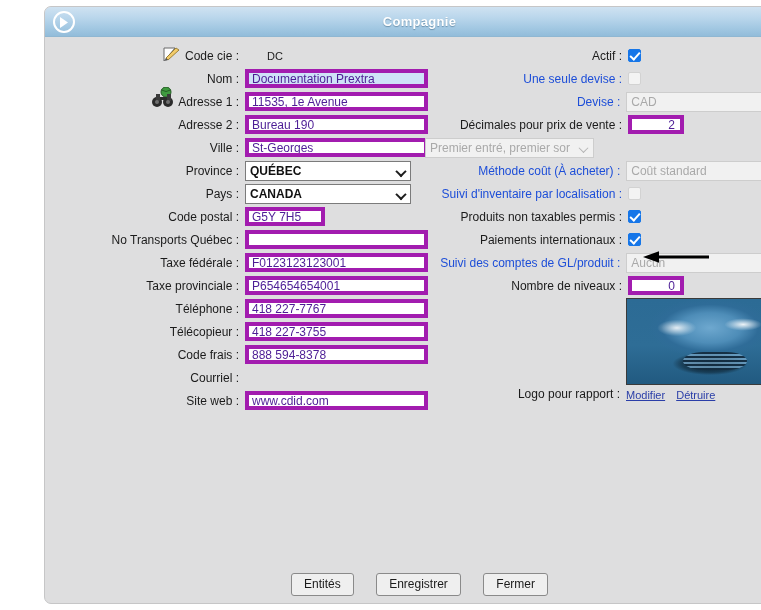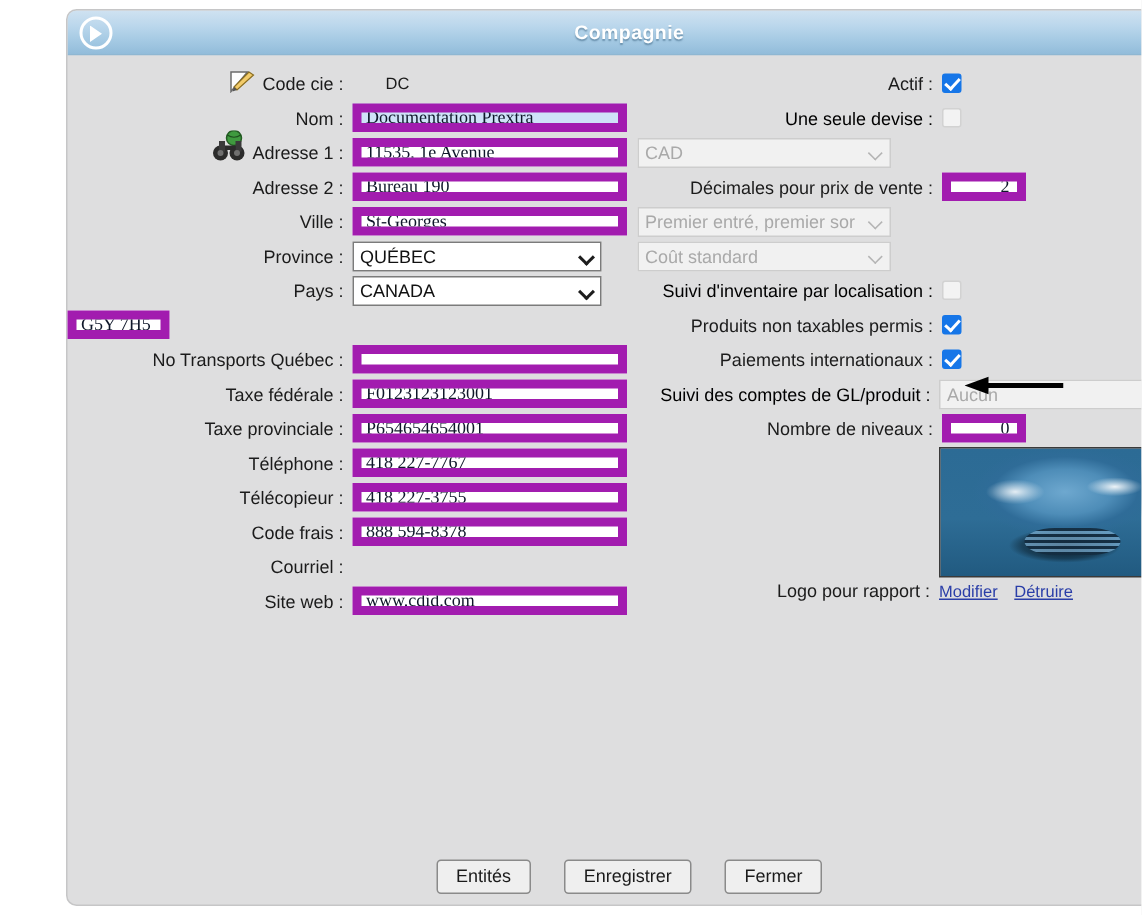--- a/index.html
+++ b/index.html
@@ -68,58 +68,58 @@
   .form-area {
     position: absolute;
     left: 0; top: 30px;
     width: 749px;
     height: 530px;
   }
   .col {
     position: absolute;
     top: 8px;
   }
-  .col-left  { left: 0;   width: 380px; }
+  .col-left  { left: 10px;   width: 380px; }
   .col-right { left: 380px; width: 369px; }
 
   .row {
     position: relative;
     height: 21px;
     margin-bottom: 2px;
     display: flex;
     align-items: center;
   }
   .lbl {
     font-size: 12px;
     color: #1b1b1b;
     text-align: right;
     white-space: nowrap;
     padding-right: 6px;
     box-sizing: border-box;
   }
   .col-left .lbl  { width: 190px; }
   .col-right .lbl { width: 203px; }
-  .lbl.dim { color: #000000; }
+  .lbl.dim { color: #1d4ed8; }
 
   .ctl { position: relative; }
 
   
   .tf {
     height: 19px;
-    border: 6px solid #a21caf;
+    border: 4px solid #a21caf;
     background: #ffffff;
-    font-family: Liberation Serif, serif;
+    font-family: Liberation Sans, sans-serif;
     font-size: 12px;
-    color: #0f172a;
+    color: #4c1d95;
     padding: 0 3px;
     box-sizing: border-box;
     outline: none;
   }
   .tf.wide { width: 183px; }
-  .tf.short { width: 68px; }
+  .tf.short { width: 80px; }
   .tf.hl { background: #cfe2f8; }
   .tf.num {
     width: 56px;
     text-align: right;
     padding-right: 5px;
   }
 
   
   .sel {
     height: 20px;
@@ -129,21 +129,21 @@
     font-size: 12px;
     color: #111111;
     padding: 0 18px 0 4px;
     box-sizing: border-box;
     position: relative;
     line-height: 18px;
     white-space: nowrap;
     overflow: hidden;
     cursor: pointer;
   }
-  .sel.wide  { width: 166px; }
+  .sel.wide  { width: 166px; font-weight: bold; }
   .sel.rwide { width: 169px; }
   .sel.hl { background: #cfe2f8; }
   .sel.disabled {
     border-color: #cdcdcd;
     background: #f1f1f1;
     color: #a9a9a9;
     cursor: default;
   }
   .sel .chev {
     position: absolute;
@@ -347,20 +347,21 @@
 
         <div class="row">
           <span class="lbl">Pays :</span>
           <div class="sel wide">
             <span>CANADA</span>
             <span class="chev"></span>
           </div>
         </div>
 
         <div class="row">
+          <span class="lbl">Code postal :</span>
           <input class="tf short" value="G5Y 7H5" style="">
         </div>
 
         <div class="row">
           <span class="lbl">No Transports Québec :</span>
           <input class="tf wide" value="" style="">
         </div>
 
         <div class="row">
           <span class="lbl">Taxe fédérale :</span>
@@ -403,40 +404,42 @@
           <span class="lbl">Actif :</span>
           <span class="cb on"></span>
         </div>
 
         <div class="row">
           <span class="lbl dim">Une seule devise :</span>
           <span class="cb off disabled"></span>
         </div>
 
         <div class="row">
+          <span class="lbl dim">Devise :</span>
           <div class="sel rwide disabled">
             <span>CAD</span>
             <span class="chev"></span>
           </div>
         </div>
 
 
         <div class="row">
           <span class="lbl">Décimales pour prix de vente :</span>
           <input class="tf num" value="2" style="">
         </div>
 
         <div class="row">
           <div class="sel rwide disabled">
             <span>Premier entré, premier sor</span>
             <span class="chev"></span>
           </div>
         </div>
 
         <div class="row">
+          <span class="lbl dim">Méthode coût (À acheter) :</span>
           <div class="sel rwide disabled">
             <span>Coût standard</span>
             <span class="chev"></span>
           </div>
         </div>
 
         <div class="row">
           <span class="lbl dim">Suivi d'inventaire par localisation :</span>
           <span class="cb off disabled"></span>
         </div>

